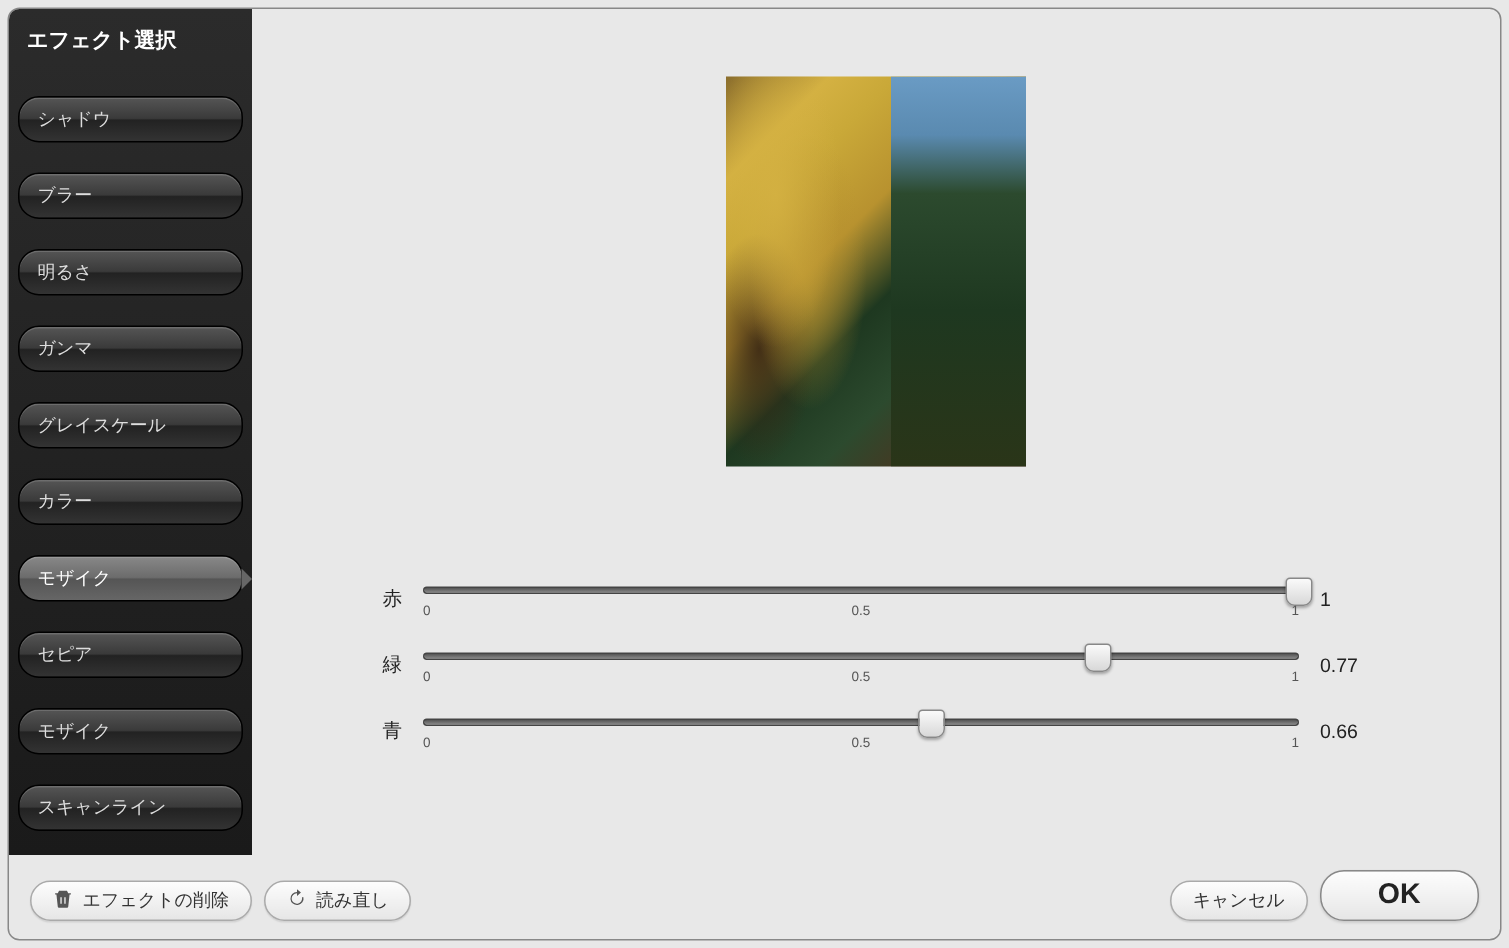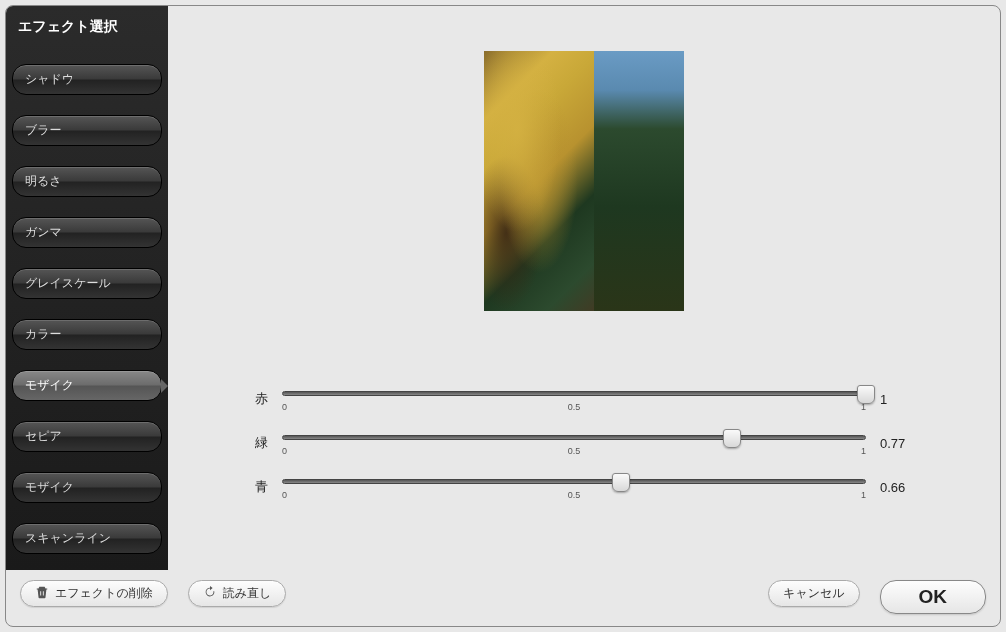--- a/index.html
+++ b/index.html
@@ -154,23 +154,23 @@
       color: #555;
     }
     .slider-value {
       width: 40px;
       color: #222;
       font-size: 13px;
       text-align: left;
     }
     .footer {
       display: flex;
-      align-items: flex-start;
+      align-items: flex-end;
       padding: 10px 14px 12px 14px;
-      gap: 20px;
+      gap: 8px;
     }
     .footer-btn {
       display: inline-flex;
       align-items: center;
       gap: 6px;
       background: linear-gradient(to bottom, #fdfdfd, #e6e6e6);
       border: 1px solid #aaa;
       border-radius: 14px;
       padding: 4px 14px;
       font-size: 12px;

